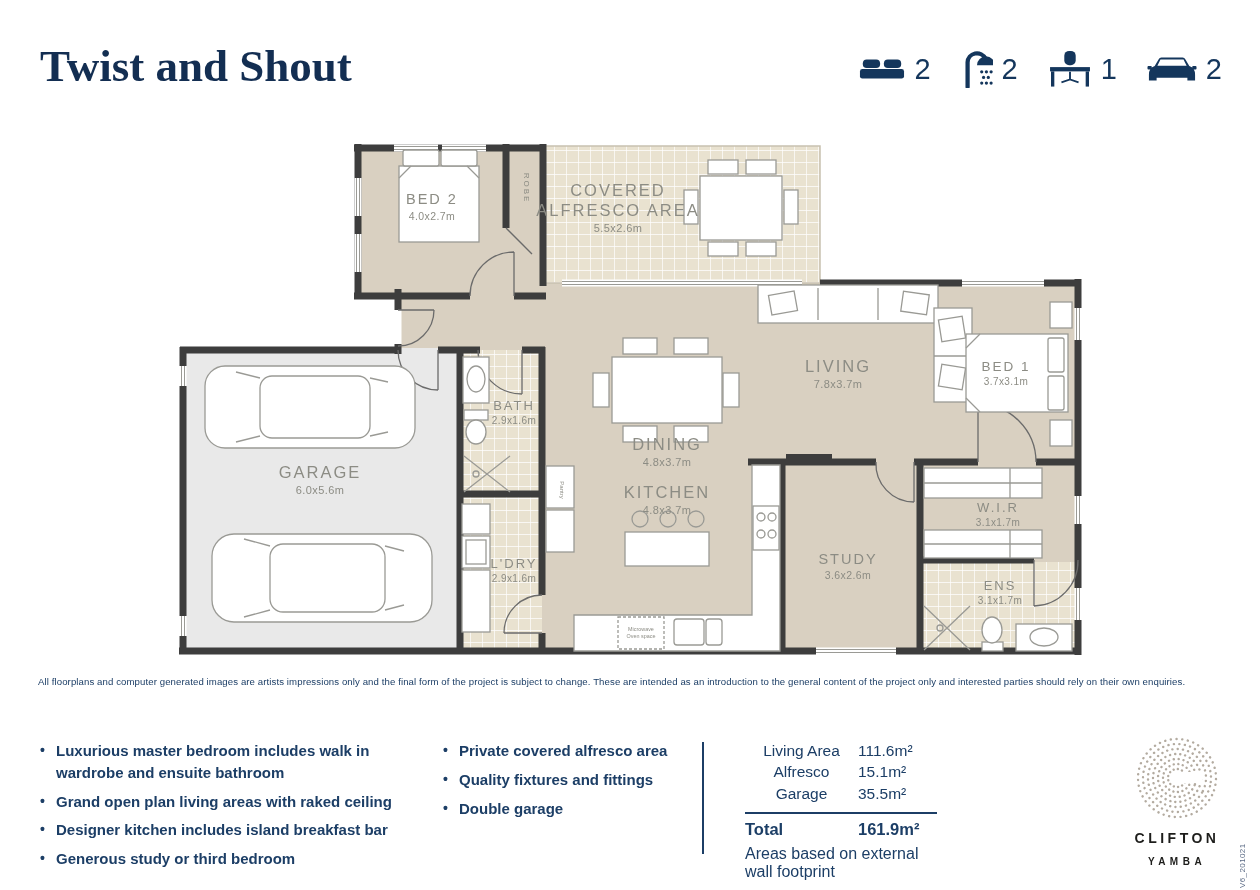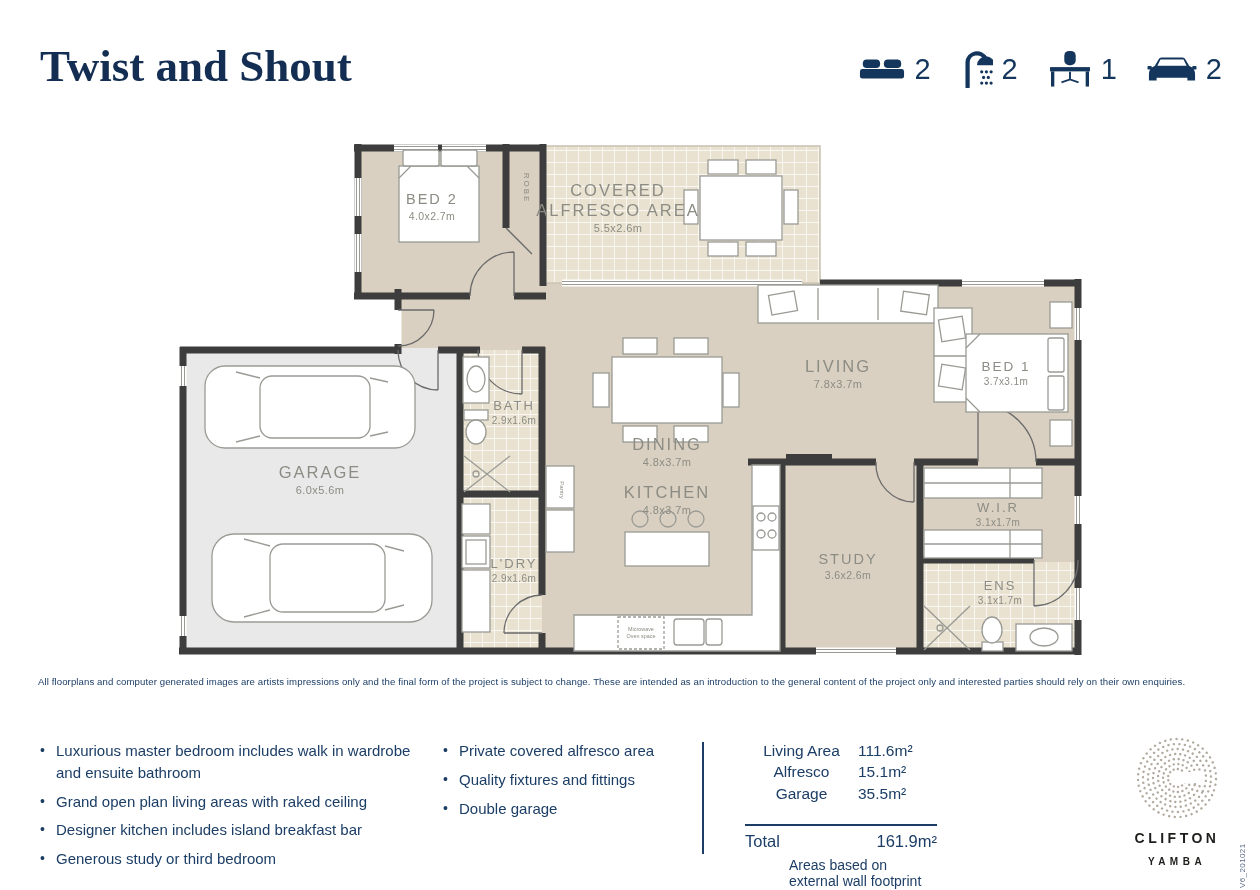--- a/index.html
+++ b/index.html
@@ -9,31 +9,31 @@
          font-weight:800;font-size:45px;color:#132e52;letter-spacing:0px;}
   .stats{position:absolute;right:38px;top:50px;display:flex;align-items:center;gap:30px;}
   .stat{display:flex;align-items:center;gap:9px;}
   .stat svg{display:block;}
   .stat .num{font-size:29px;color:#14365c;font-weight:500;}
   .planwrap{position:absolute;left:170px;top:138px;width:915px;height:522px;}
   .disclaimer{position:absolute;left:38px;top:676px;width:1195px;font-size:9.6px;
               color:#1c3e66;letter-spacing:0.1px;}
   ul.feat{position:absolute;margin:0;padding:0;list-style:none;}
   ul.feat li{position:relative;padding-left:16px;font-size:15px;line-height:1.45;
-             color:#1c3e66;margin-bottom:7px;}
+             color:#1c3e66;margin-bottom:7px;font-weight:bold;}
   ul.feat li::before{content:"•";position:absolute;left:0;top:0;color:#1c3e66;font-size:14px;}
   .vdivider{position:absolute;left:702px;top:742px;width:1.6px;height:112px;background:#1c3e66;}
   .areas{position:absolute;left:745px;top:740px;width:192px;color:#1c3e66;}
   .arow{display:flex;font-size:15.5px;line-height:1.38;}
   .arow .al{width:113px;text-align:center;}
   .arow .av{flex:1;}
-  .atotal{display:flex;font-size:16.5px;font-weight:400;border-top:2px solid #1c3e66;
-          margin-top:20px;padding-top:6px;justify-content:space-between;}
+  .atotal{display:flex;font-size:16.5px;font-weight:700;border-top:2px solid #1c3e66;
+          margin-top:8px;padding-top:6px;}
   .atotal .al{width:113px;}
-  .anote{font-size:14px;margin-top:6px;color:#1c3e66;margin-left:44px;}
+  .anote{font-size:16px;margin-top:6px;color:#1c3e66;}
   .logo{position:absolute;left:1118px;top:736px;width:118px;text-align:center;}
   .logo .nm{font-size:14px;font-weight:700;letter-spacing:3.5px;color:#1d1d1b;margin-top:6px;}
   .logo .loc{font-size:10px;font-weight:700;letter-spacing:4.5px;color:#1d1d1b;margin-top:10px;}
   .version{position:absolute;left:1238px;top:888px;transform:rotate(-90deg);
            transform-origin:0 0;font-size:8px;color:#5a6a85;letter-spacing:0.4px;white-space:nowrap;}
   text{font-family:"Liberation Sans",sans-serif;fill:#8c8c84;}
   .rl{letter-spacing:2px;}
   .rd{letter-spacing:0.4px;}
 </style>
 </head>

